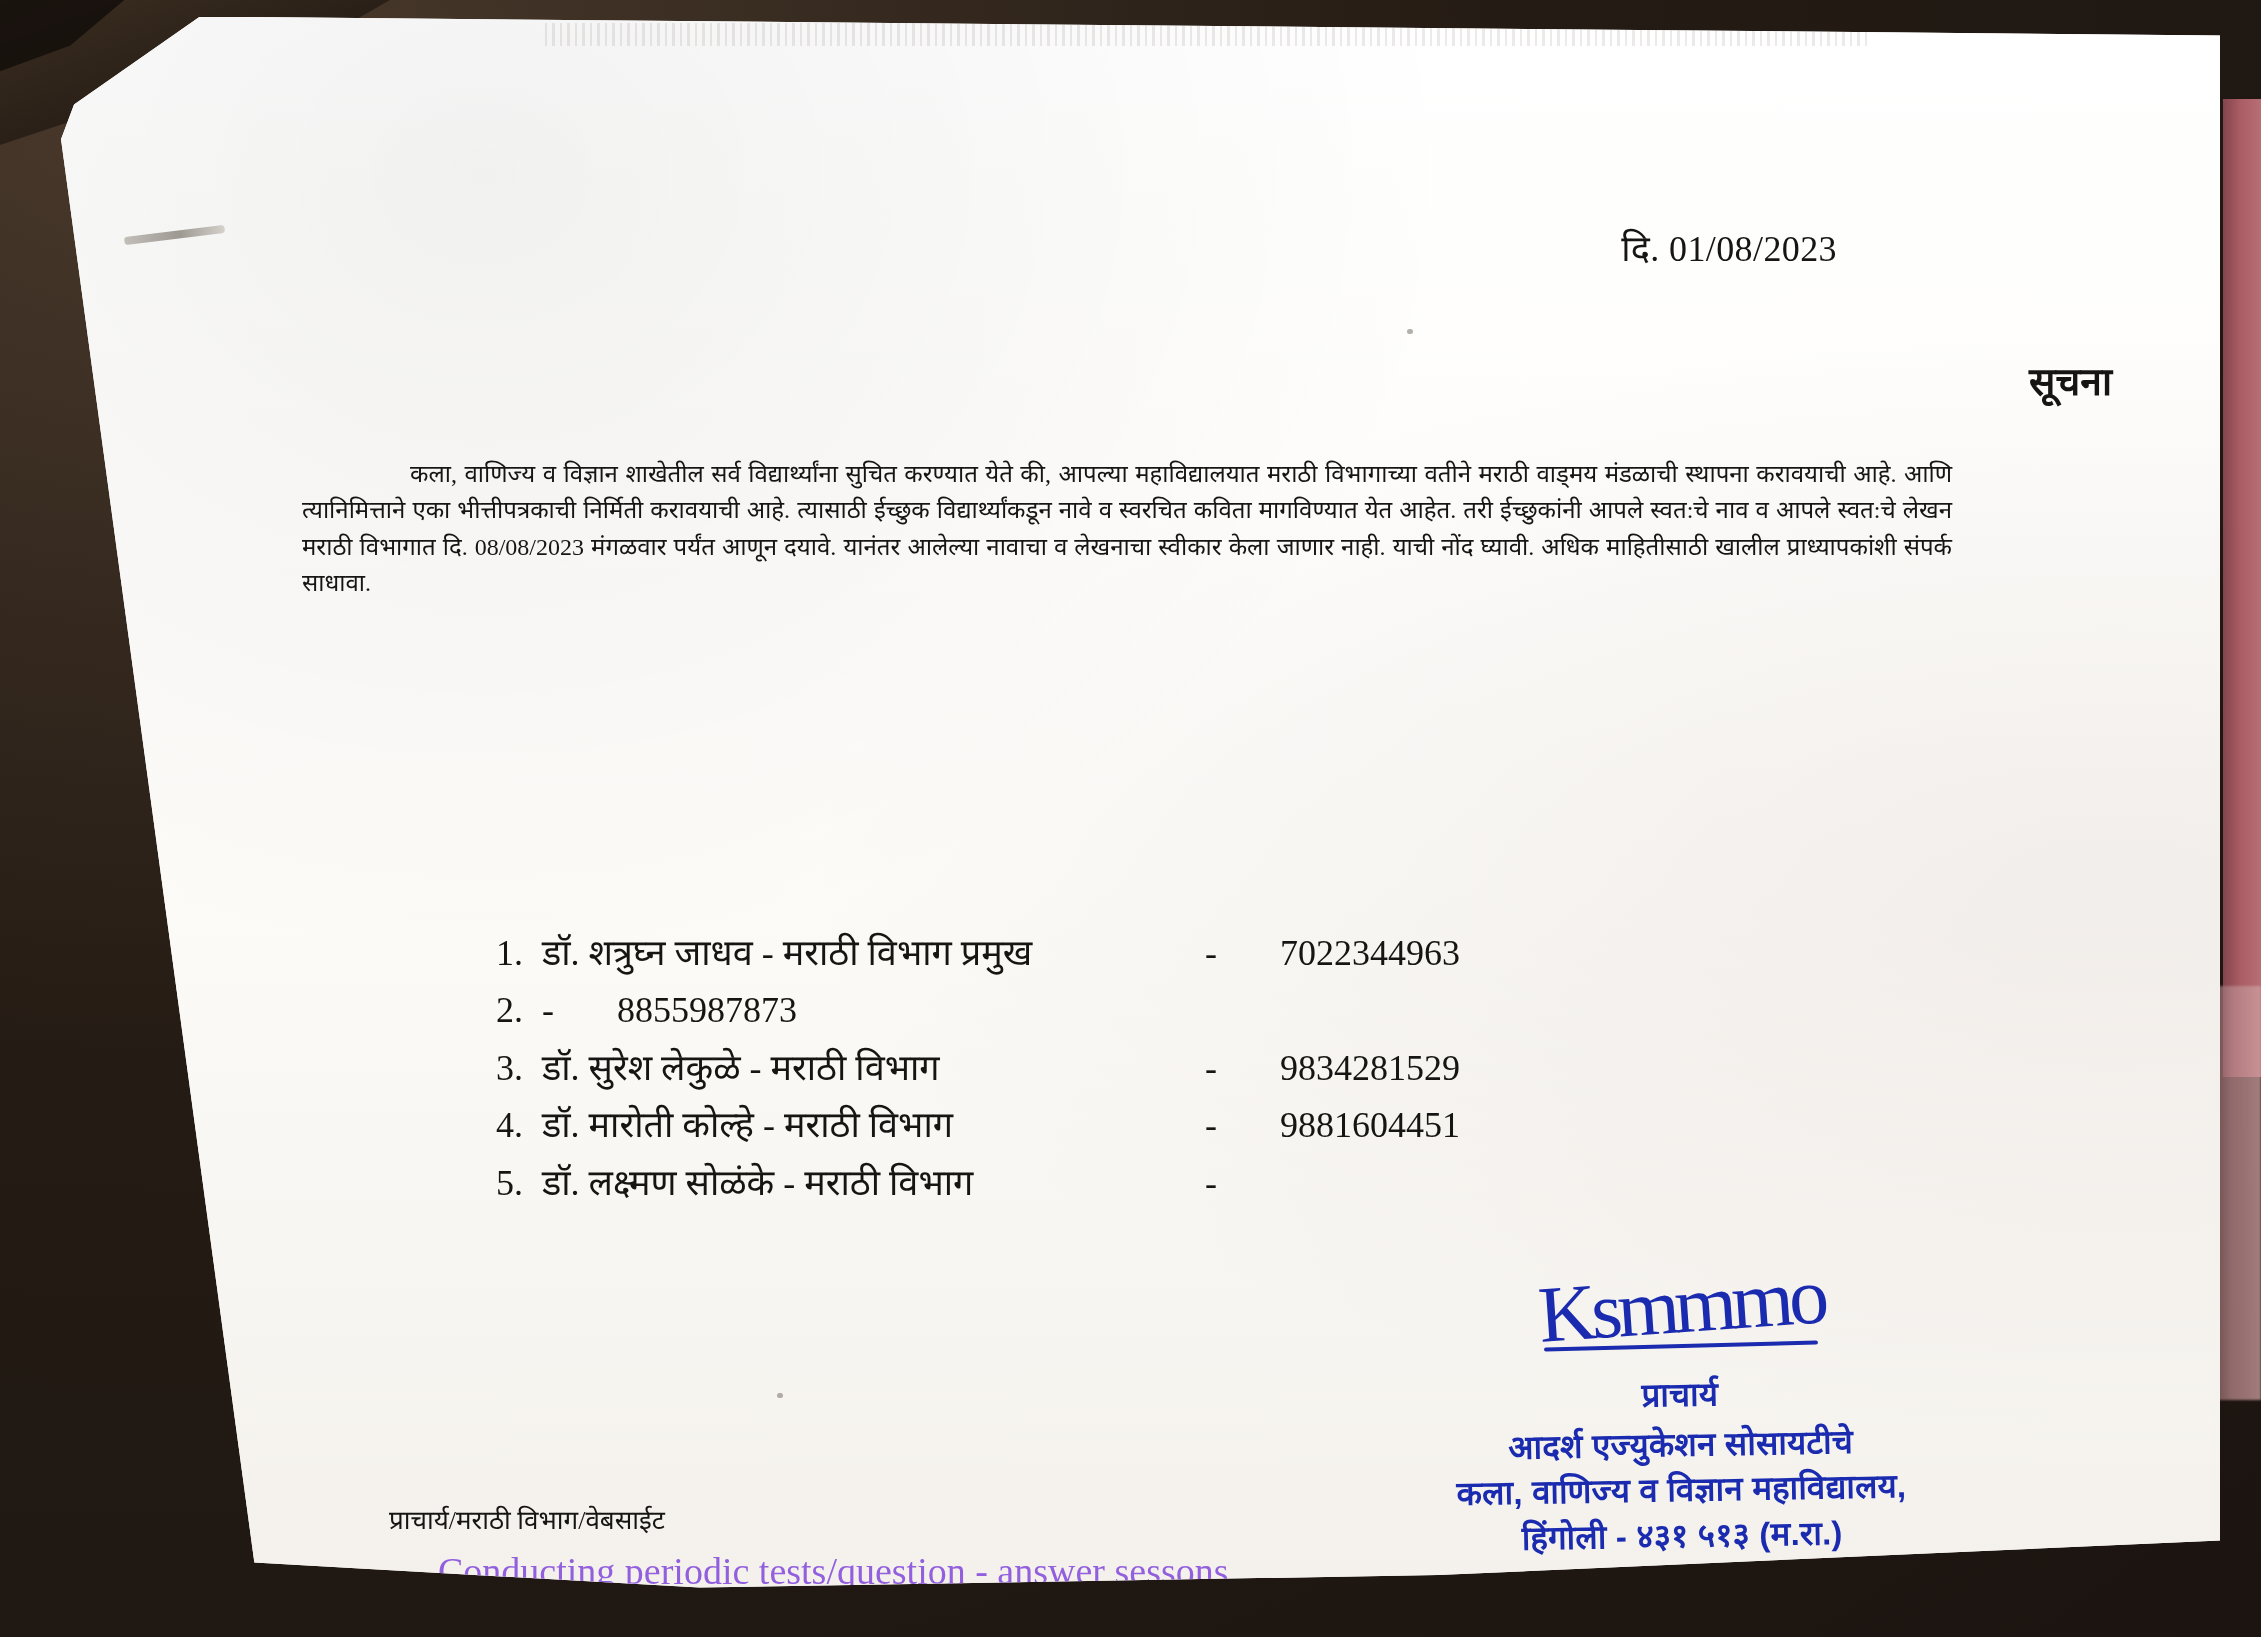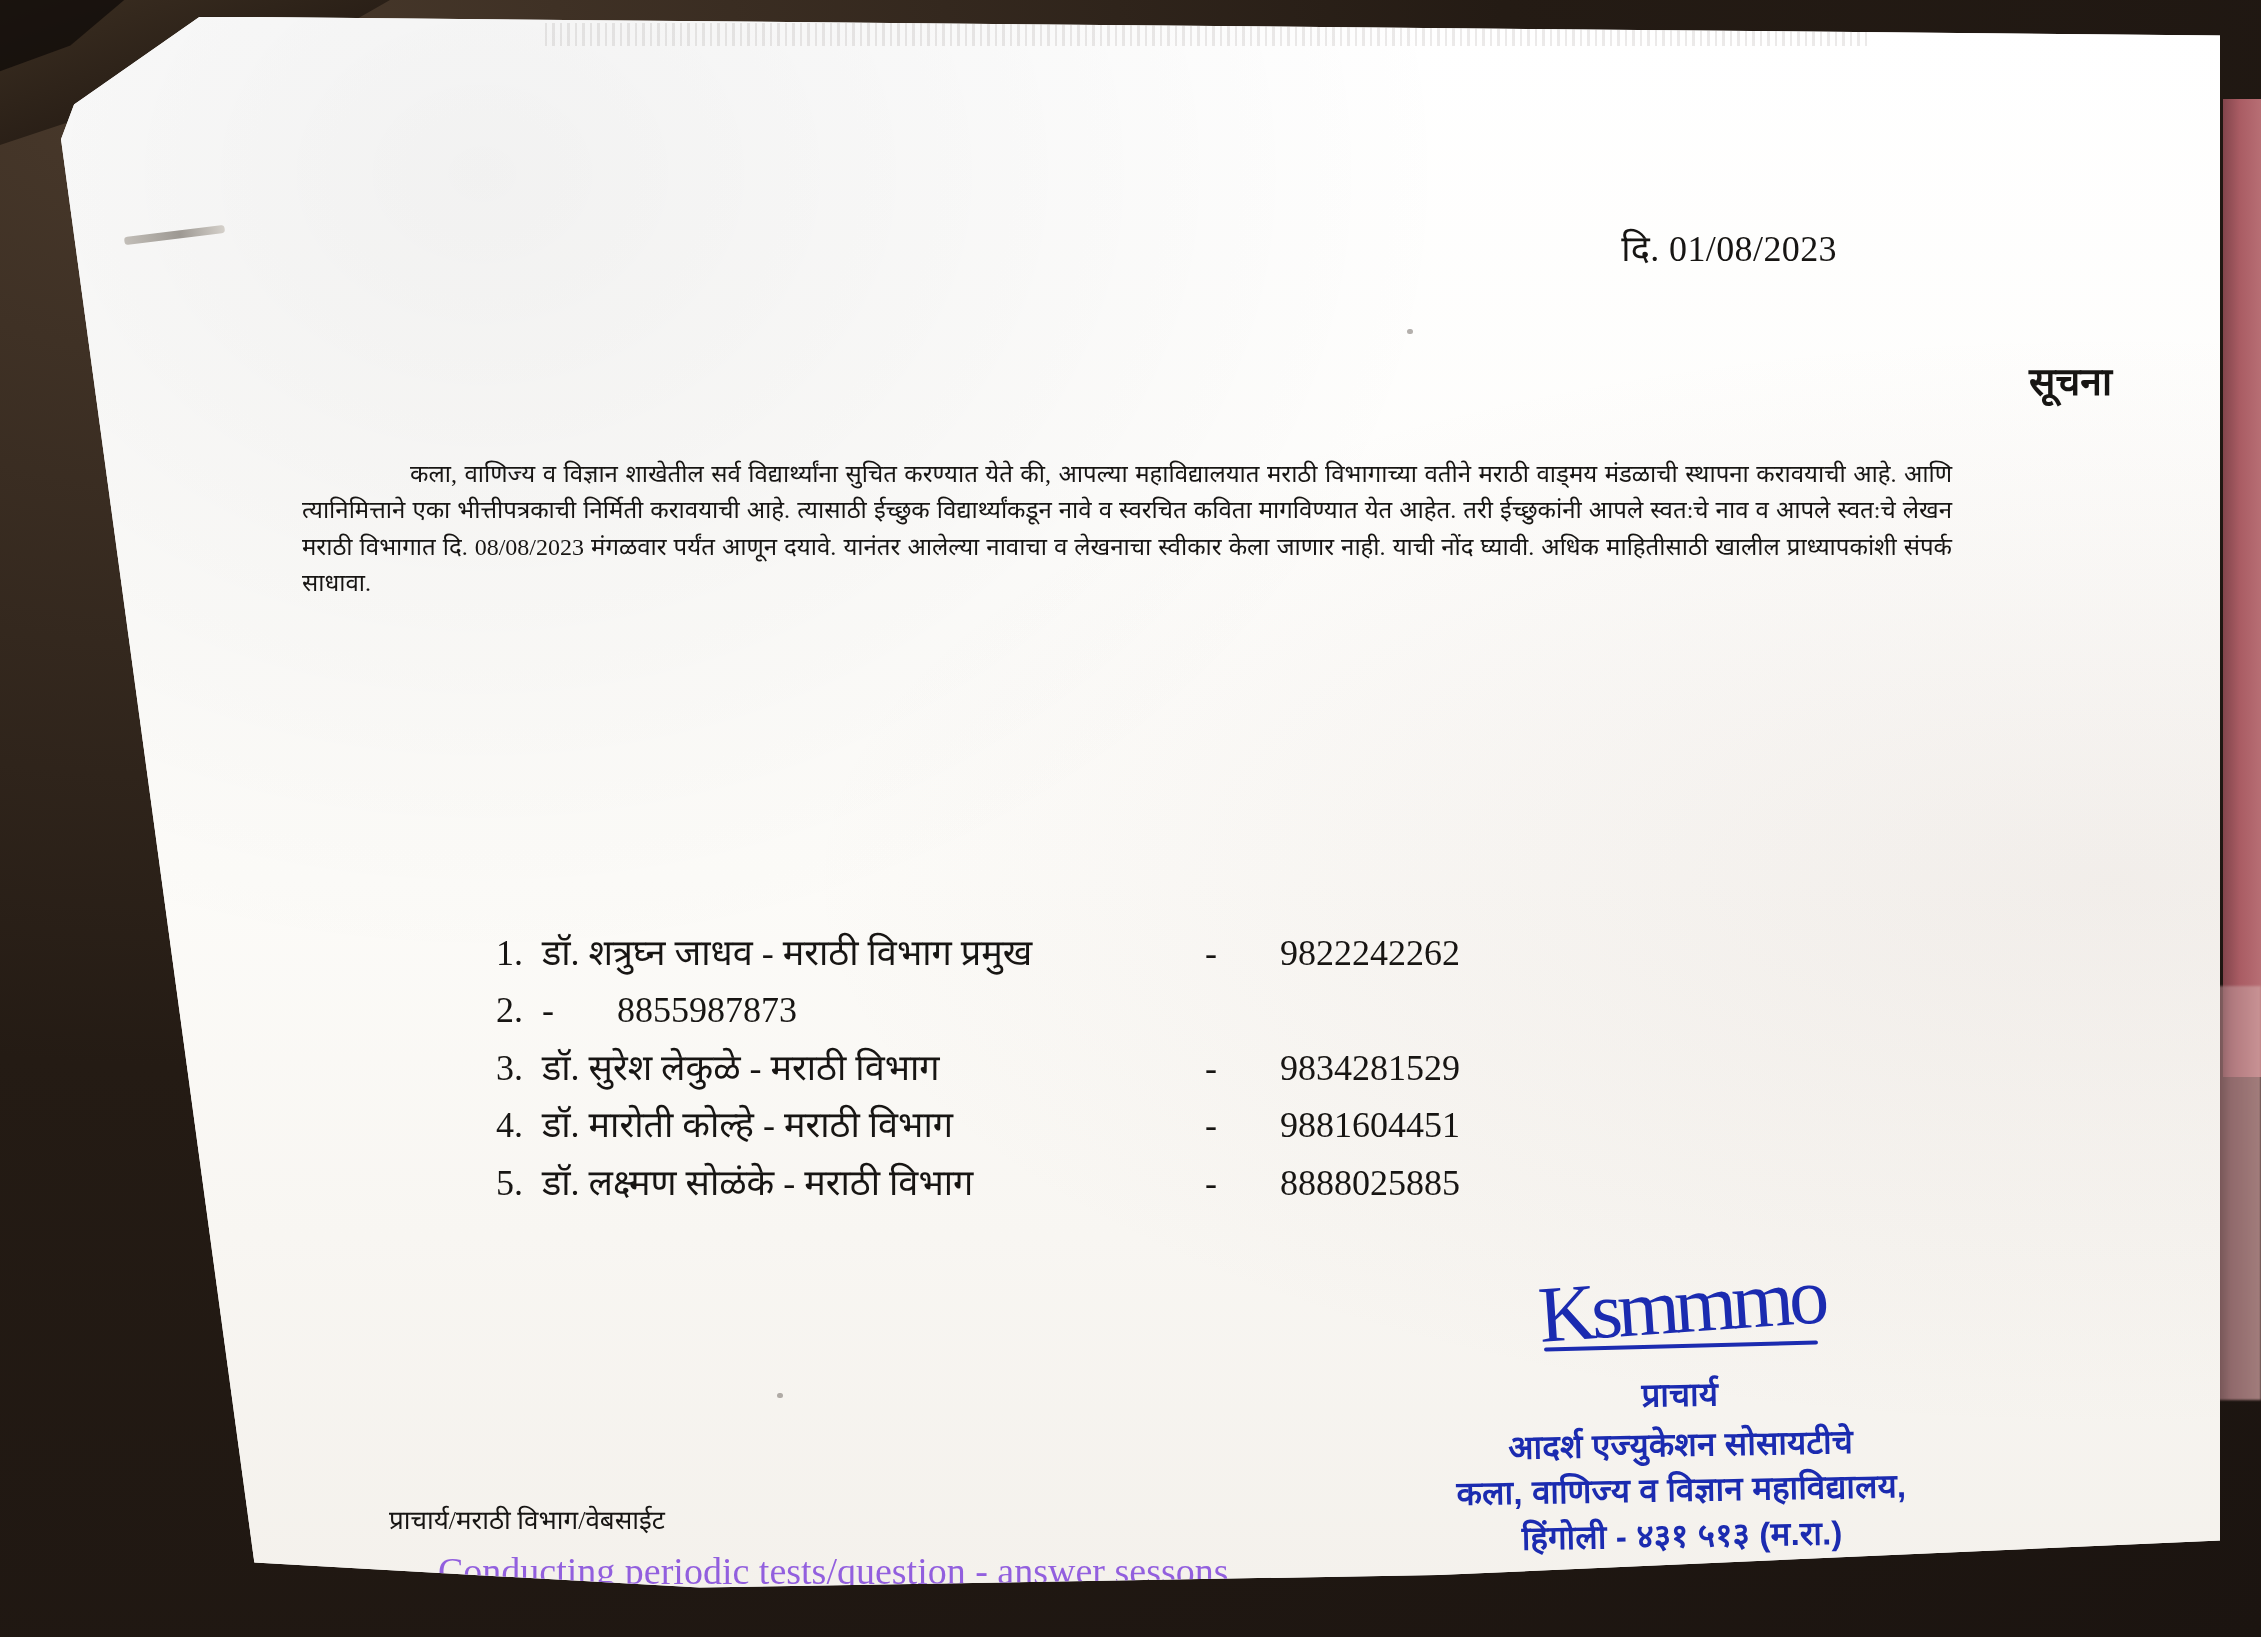--- a/index.html
+++ b/index.html
@@ -257,21 +257,21 @@
 
     <div class="body-block">
       <p class="indent">कला, वाणिज्य व विज्ञान शाखेतील सर्व विद्यार्थ्यांना सुचित करण्यात येते की, आपल्या महाविद्यालयात मराठी विभागाच्या वतीने मराठी वाड्मय मंडळाची स्थापना करावयाची आहे. आणि त्यानिमित्ताने एका भीत्तीपत्रकाची निर्मिती करावयाची आहे. त्यासाठी ईच्छुक विद्यार्थ्यांकडून नावे व स्वरचित कविता मागविण्यात येत आहेत. तरी ईच्छुकांनी आपले स्वत:चे नाव व आपले स्वत:चे लेखन मराठी विभागात दि. 08/08/2023 मंगळवार पर्यंत आणून दयावे. यानंतर आलेल्या नावाचा व लेखनाचा स्वीकार केला जाणार नाही. याची नोंद घ्यावी. अधिक माहितीसाठी खालील प्राध्यापकांशी संपर्क साधावा.</p>
     </div>
 
     <div class="contacts">
       <div class="c-row">
         <span class="c-num">1.</span>
         <span class="c-name">डॉ. शत्रुघ्न जाधव - मराठी विभाग प्रमुख</span>
         <span class="c-dash">-</span>
-        <span class="c-phone">9822242262</span>
+        <span class="c-phone">7022344963</span>
       </div>
       <div class="c-row">
         <span class="c-num">2.</span>
         <span class="c-dash">-</span>
         <span class="c-phone">8855987873</span>
       </div>
       <div class="c-row">
         <span class="c-num">3.</span>
         <span class="c-name">डॉ. सुरेश लेकुळे - मराठी विभाग</span>
         <span class="c-dash">-</span>
@@ -280,21 +280,20 @@
       <div class="c-row">
         <span class="c-num">4.</span>
         <span class="c-name">डॉ. मारोती कोल्हे - मराठी विभाग</span>
         <span class="c-dash">-</span>
         <span class="c-phone">9881604451</span>
       </div>
       <div class="c-row">
         <span class="c-num">5.</span>
         <span class="c-name">डॉ. लक्ष्मण सोळंके - मराठी विभाग</span>
         <span class="c-dash">-</span>
-        <span class="c-phone">8888025885</span>
       </div>
     </div>
 
     <div class="footer-left">प्राचार्य/मराठी विभाग/वेबसाईट</div>
 
     <div class="sign-wrap">
       <div class="sign-glyph">Ksmmmo</div>
       <div class="sign-rule"></div>
     </div>
 

